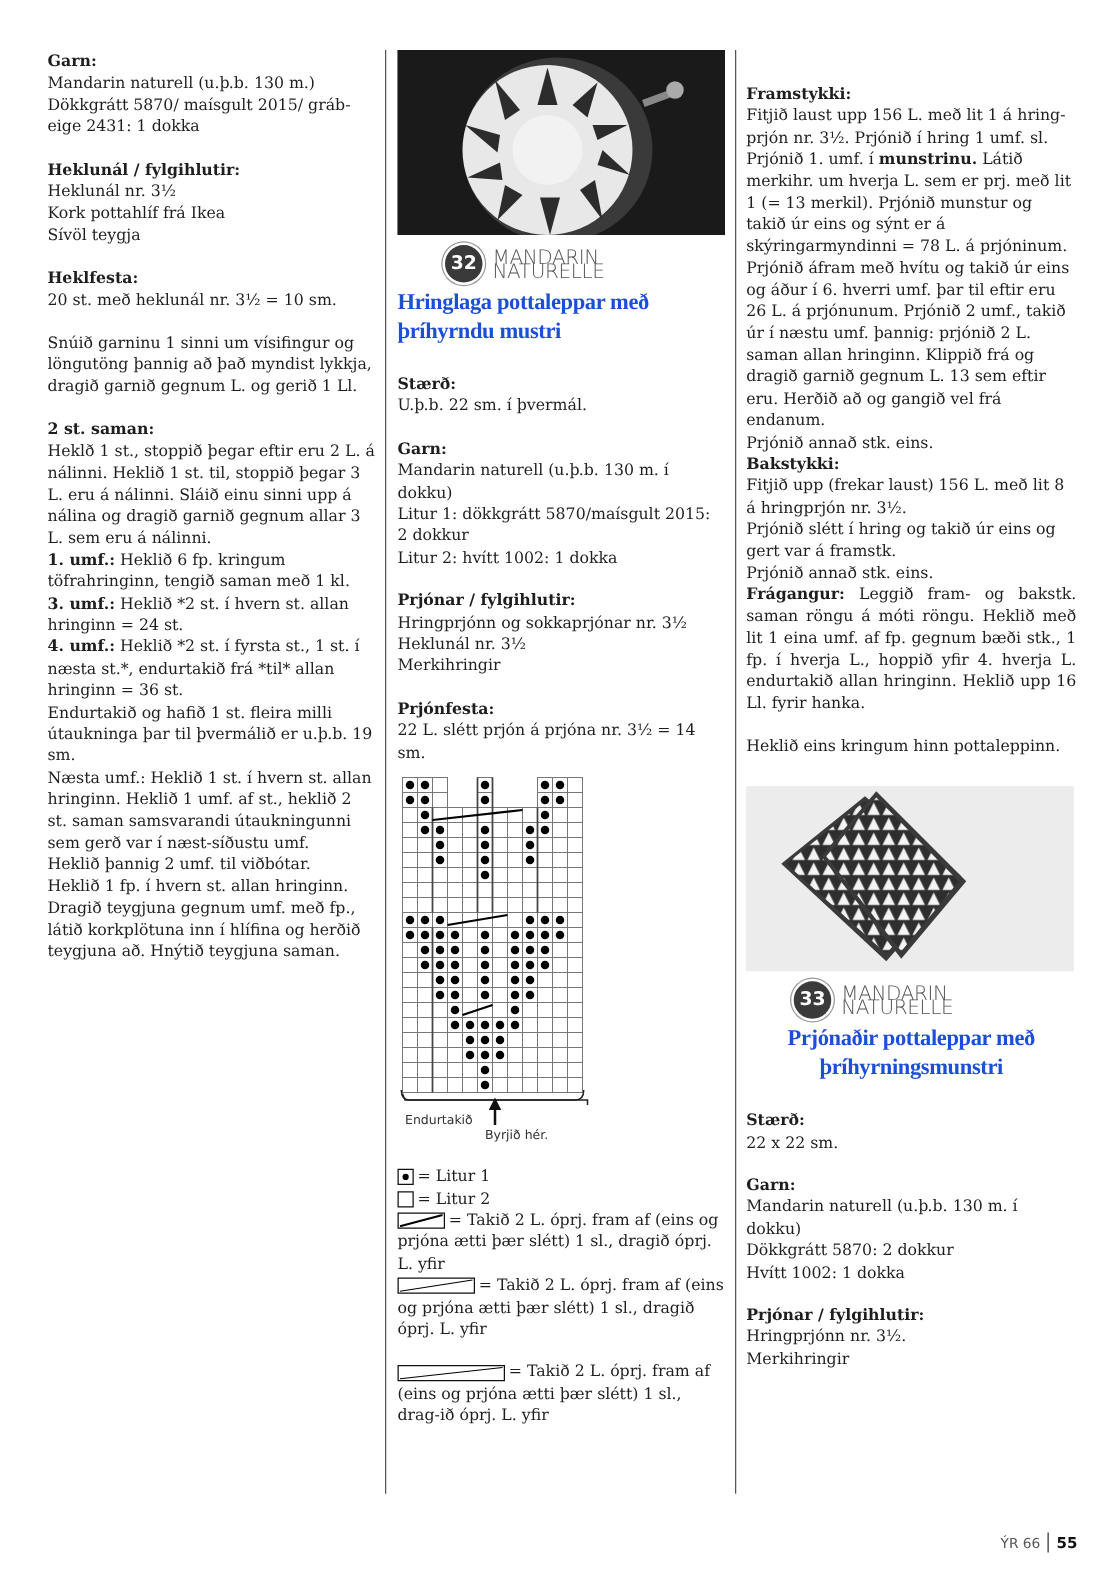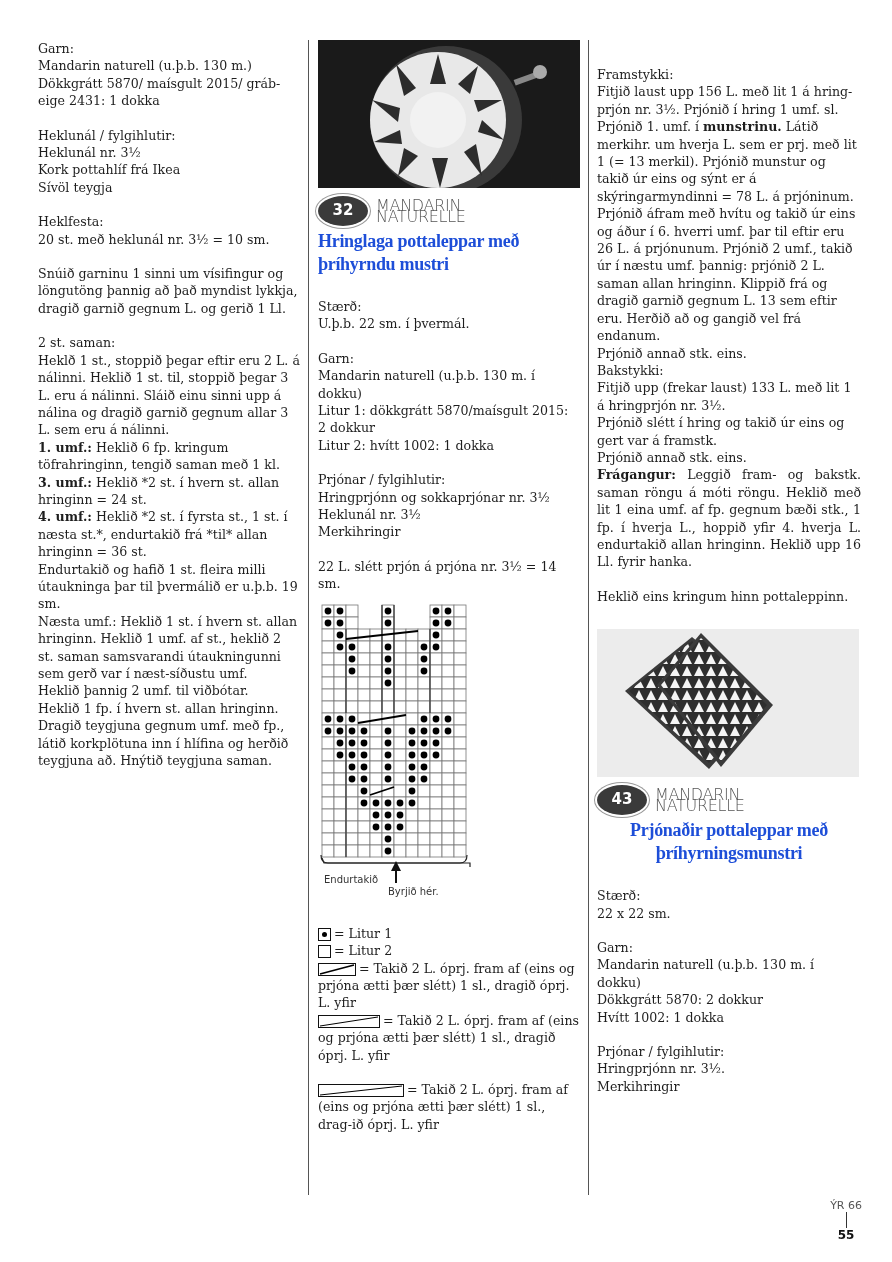--- a/index.html
+++ b/index.html
@@ -2,31 +2,31 @@
 <html><head>
 <meta charset="utf-8">
 <style>
   html,body{margin:0;padding:0;background:#fff;}
   body{width:892px;height:1262px;position:relative;overflow:hidden;font-family:"DejaVu Serif","Liberation Serif",serif;color:#1e1e1e;}
   .col{position:absolute;top:40px;font-size:12.6px;line-height:17.4px;}
   .col1{left:38px;width:262px;}
   .col2{left:318px;width:262px;}
   .col3{left:597px;width:264px;}
   .vrule{position:absolute;top:40px;width:1px;background:#555;}
-  .h{font-weight:normal;}
+  .h{font-weight:bold;}
   .sec{margin-bottom:17px;}
   p{margin:0;}
   .photo{width:262px;background:#222;position:relative;overflow:hidden;}
   .badge-row{display:flex;align-items:center;margin-top:8px;}
-  .badge{width:50px;height:30px;border-radius:50%;background:#3a3a3a;color:#fff;font-family:"DejaVu Sans",sans-serif;font-weight:bold;font-size:15px;display:flex;align-items:center;justify-content:center;box-shadow:0 0 0 2px #fff,0 0 0 3px #999;}
+  .badge{width:30px;height:30px;border-radius:50%;background:#3a3a3a;color:#fff;font-family:"DejaVu Sans",sans-serif;font-weight:bold;font-size:15px;display:flex;align-items:center;justify-content:center;box-shadow:0 0 0 2px #fff,0 0 0 3px #999;margin-left:38px;}
   .brand{margin-left:8px;font-family:"DejaVu Sans",sans-serif;font-size:16px;line-height:11px;color:#555;letter-spacing:-0.3px;font-weight:300;}
   .title{font-family:Liberation Serif, serif;font-weight:bold;font-size:18px;line-height:23px;margin-top:4px;color:#1d4ed8;letter-spacing:-0.3px;}
   .just{text-align:justify;}
   .lg-box{display:inline-block;border:1.4px solid #111;height:11px;margin-right:3px;position:relative;vertical-align:middle;}
-  .footer{position:absolute;right:30px;bottom:20px;font-family:"DejaVu Sans",sans-serif;font-size:11px;color:#555;display:flex;align-items:center;flex-direction:column;}
+  .footer{position:absolute;right:30px;bottom:20px;font-family:"DejaVu Sans",sans-serif;font-size:11px;color:#555;display:flex;align-items:center;}
   .footer .sep{display:inline-block;width:1px;height:16px;background:#333;margin:0 6px;}
   .footer .pg{font-weight:bold;color:#111;font-size:12px;}
   #chart{display:block;}
 </style>
 </head>
 <body>
 
 <div class="vrule" style="left:308px;height:1155px;"></div>
 <div class="vrule" style="left:588px;height:1155px;"></div>
 
@@ -106,20 +106,21 @@
     <p>Litur 1: dökkgrátt 5870/maísgult 2015: 2 dokkur</p>
     <p>Litur 2: hvítt 1002: 1 dokka</p>
   </div>
   <div class="sec">
     <p class="h">Prjónar / fylgihlutir:</p>
     <p>Hringprjónn og sokkaprjónar nr. 3½</p>
     <p>Heklunál nr. 3½</p>
     <p>Merkihringir</p>
   </div>
   <div style="margin-bottom:8px;">
+    <p class="h">Prjónfesta:</p>
     <p>22 L. slétt prjón á prjóna nr. 3½ = 14 sm.</p>
   </div>
 
   <div style="position:relative;width:262px;height:290px;">
     <svg id="chart" width="262" height="290">
       <g id="chart-grid">
           <rect x="4" y="4" width="12" height="12" fill="#fff" stroke="#777" stroke-width="0.8"></rect>
           <rect x="16" y="4" width="12" height="12" fill="#fff" stroke="#777" stroke-width="0.8"></rect>
           <rect x="28" y="4" width="12" height="12" fill="#fff" stroke="#777" stroke-width="0.8"></rect>
           <rect x="64" y="4" width="12" height="12" fill="#fff" stroke="#777" stroke-width="0.8"></rect>
@@ -454,21 +455,21 @@
         </g>
       <path d="M4,257 L6,262 L152,262 L152,266 M152,262 L150,262 L147,262 M6,262 L148,262" stroke="#222" stroke-width="1.2" fill="none"></path>
       <path d="M3,254 Q3,262 10,262 L142,262 Q149,262 149,254" stroke="#222" stroke-width="1.2" fill="none"></path>
       <line x1="78" y1="282" x2="78" y2="266" stroke="#111" stroke-width="2"></line>
       <polygon points="73,270 78,260 83,270" fill="#111"></polygon>
     </svg>
     <div style="position:absolute;left:6px;top:270px;font-family:'DejaVu Sans',sans-serif;font-size:10px;color:#333;text-align:center;">Endurtakið</div>
     <div style="position:absolute;left:70px;top:282px;font-family:'DejaVu Sans',sans-serif;font-size:10px;color:#333;">Byrjið hér.</div>
   </div>
 
-  <div style="margin-top:34px;">
+  <div style="margin-top:24px;">
     <p><span class="lg-box" style="width:11px;"><span style="position:absolute;left:3px;top:3px;width:5px;height:5px;border-radius:50%;background:#000;"></span></span><span>= Litur 1</span></p>
     <p><span class="lg-box" style="width:11px;"></span><span>= Litur 2</span></p>
     <p><span class="lg-box" style="width:36px;"><svg width="36" height="11" style="position:absolute;left:0;top:0;">
             <line x1="1" y1="10" x2="35" y2="1" stroke="#000" stroke-width="1.6"></line>
           </svg></span><span>= Takið 2 L. óprj. fram af (eins og prjóna ætti þær slétt) 1 sl., dragið óprj. L. yfir</span></p>
     <p><span class="lg-box" style="width:60px;"><svg width="60" height="11" style="position:absolute;left:0;top:0;">
             <line x1="1" y1="10" x2="59" y2="1" stroke="#000" stroke-width="1"></line>
           </svg></span><span>= Takið 2 L. óprj. fram af (eins og prjóna ætti þær slétt) 1 sl., dragið óprj. L. yfir</span></p>
     <p style="height:17px;"></p>
     <p><span class="lg-box" style="width:84px;"><svg width="84" height="11" style="position:absolute;left:0;top:0;">
@@ -479,21 +480,21 @@
 
 <div class="col col3" style="top:66px;">
   <div>
     <p class="h">Framstykki:</p>
     <p><span>Fitjið laust upp 156 L. með lit 1 á hring-prjón nr. 3½. Prjónið í hring 1 umf. sl. Prjónið 1. umf. í </span><b>munstrinu.</b><span> Látið merkihr. um hverja L. sem er prj. með lit 1 (= 13 merkil). Prjónið munstur og takið úr eins og sýnt er á skýringarmyndinni = 78 L. á prjóninum.</span></p>
     <p>Prjónið áfram með hvítu og takið úr eins og áður í 6. hverri umf. þar til eftir eru 26 L. á prjónunum. Prjónið 2 umf., takið úr í næstu umf. þannig: prjónið 2 L. saman allan hringinn. Klippið frá og dragið garnið gegnum L. 13 sem eftir eru. Herðið að og gangið vel frá endanum.</p>
     <p>Prjónið annað stk. eins.</p>
   </div>
   <div>
     <p class="h">Bakstykki:</p>
-    <p>Fitjið upp (frekar laust) 133 L. með lit 1 á hringprjón nr. 3½.</p>
+    <p>Fitjið upp (frekar laust) 156 L. með lit 8 á hringprjón nr. 3½.</p>
     <p>Prjónið slétt í hring og takið úr eins og gert var á framstk.</p>
     <p>Prjónið annað stk. eins.</p>
   </div>
   <p class="just"><b>Frágangur:</b><span> Leggið fram- og bakstk. saman röngu á móti röngu. Heklið með lit 1 eina umf. af fp. gegnum bæði stk., 1 fp. í hverja L., hoppið yfir 4. hverja L. endurtakið allan hringinn. Heklið upp 16 Ll. fyrir hanka.</span></p>
   <p style="margin-top:17px;">Heklið eins kringum hinn pottaleppinn.</p>
 
   <div class="photo" style="height:148px;margin-top:24px;background:#ececec;">
     <svg width="262" height="148">
       <defs>
         <pattern id="tri" width="12" height="12" patternUnits="userSpaceOnUse">
@@ -502,21 +503,21 @@
         </pattern>
       </defs>
       <rect width="262" height="148" fill="#ececec"></rect>
       <polygon points="28,62 95,8 172,72 112,140" fill="#3a3a3a"></polygon>
       <polygon points="32,62 95,12 166,72 112,134" fill="url(#tri)"></polygon>
       <polygon points="60,56 104,4 176,76 124,138" fill="#3a3a3a"></polygon>
       <polygon points="64,56 104,9 170,76 124,132" fill="url(#tri)"></polygon>
     </svg>
   </div>
   <div class="badge-row">
-    <div class="badge">43</div>
+    <div class="badge">33</div>
     <div class="brand">
       <div>MANDARIN</div>
       <div>NATURELLE</div>
     </div>
   </div>
   <div class="title" style="margin-bottom:22px;text-align:center;">Prjónaðir pottaleppar með þríhyrningsmunstri</div>
 
   <div class="sec">
     <p class="h">Stærð:</p>
     <p>22 x 22 sm.</p>

